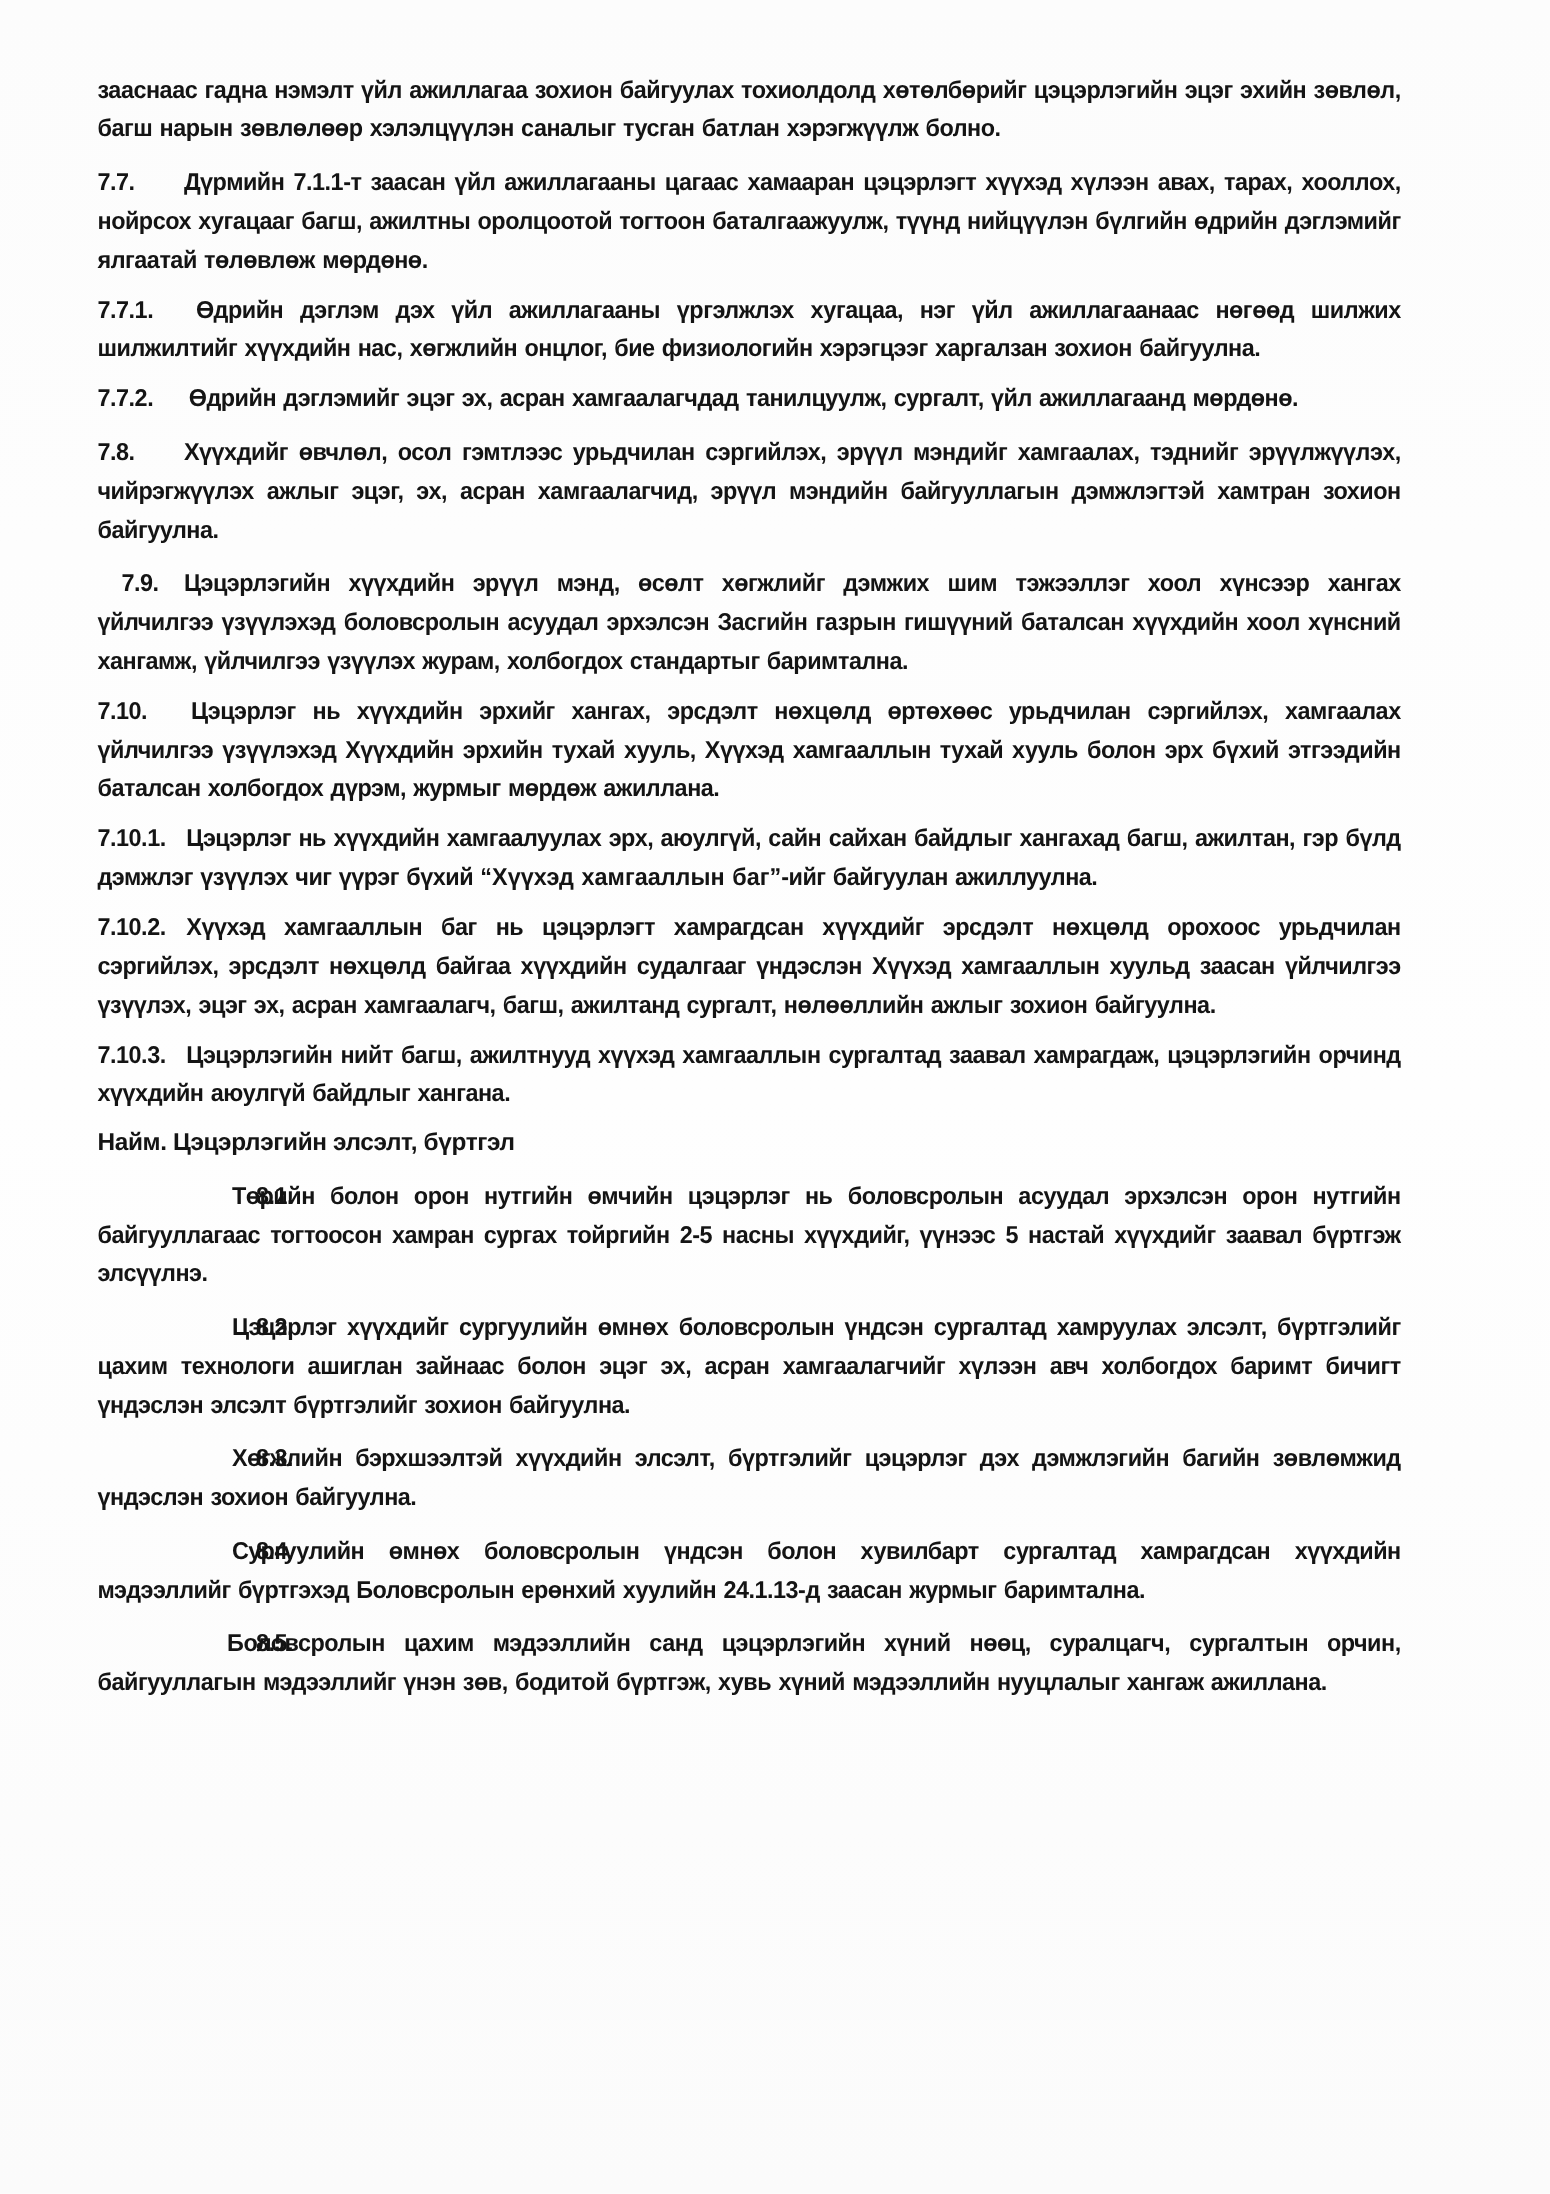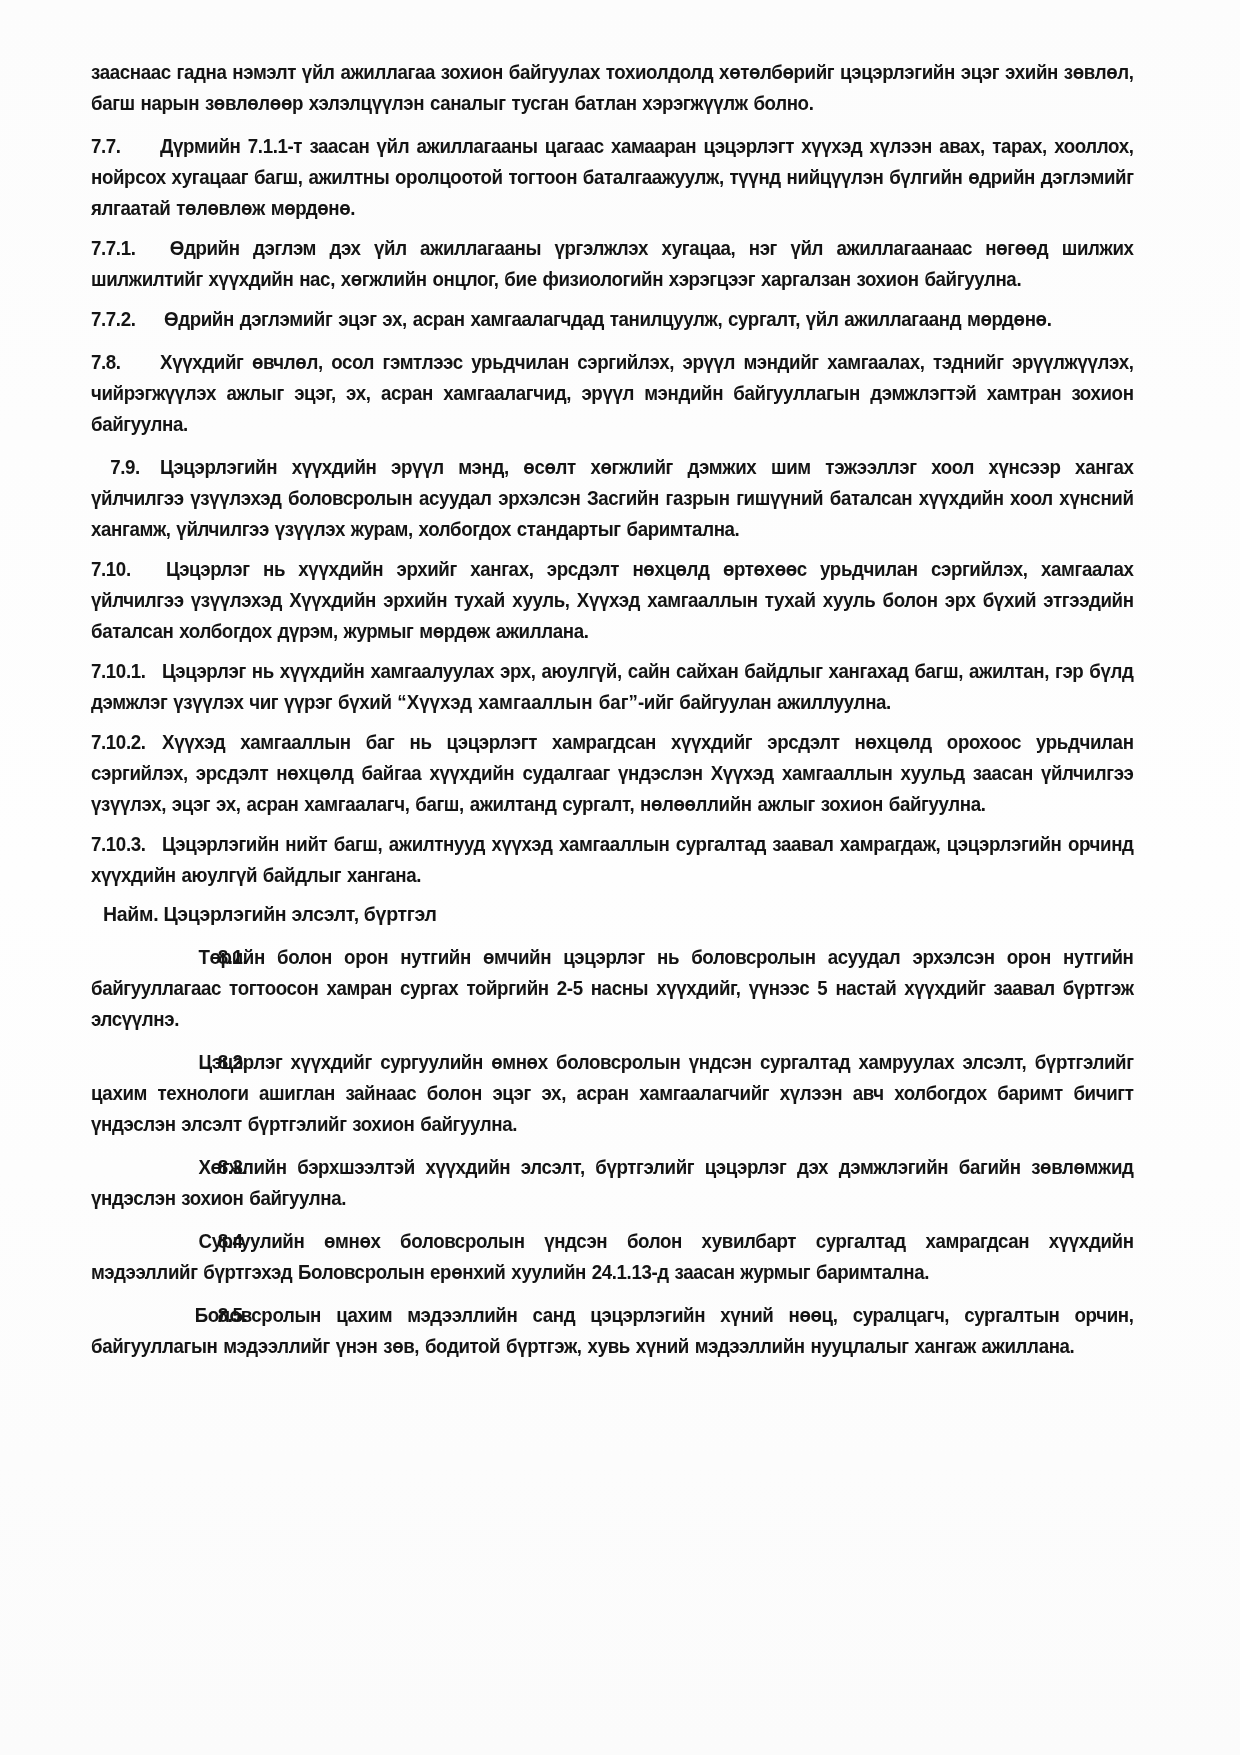--- a/index.html
+++ b/index.html
@@ -17,21 +17,21 @@
     }
     .page {
       position: absolute;
       left: 0; top: 0;
       width: 1240px;
       height: 1755px;
       background: linear-gradient(180deg, #fcfcfc 0%, #fefefe 50%, #fbfbfb 100%);
     }
     .content {
       position: absolute;
-      left: 91px;
+      left: 78px;
       top: 57px;
       width: 1043px;
     }
     .para {
       font-size: 19.5px;
       font-weight: bold;
       line-height: 31px;
       text-align: justify;
       letter-spacing: -0.4px;
       word-spacing: 1px;
@@ -44,21 +44,21 @@
     .gap-m { margin-top: 12px; }
     .num { display: inline-block; }
     .num.wide { width: 72px; }
     .indent-1 { text-indent: 10px; }
     .indent-2 { text-indent: 66px; }
     .indent-3 { text-indent: 66px; }
     .heading {
       font-size: 19.5px;
       font-weight: bold;
       line-height: 31px;
-      margin: 8px 0 0 12px;
+      margin: 8px 0 0 0;
       letter-spacing: -0.3px;
     }
     .emph { font-weight: 900; letter-spacing: 0; }
   </style>
 </head>
 <body>
 
 <div class="page">
   <div class="content">
 

